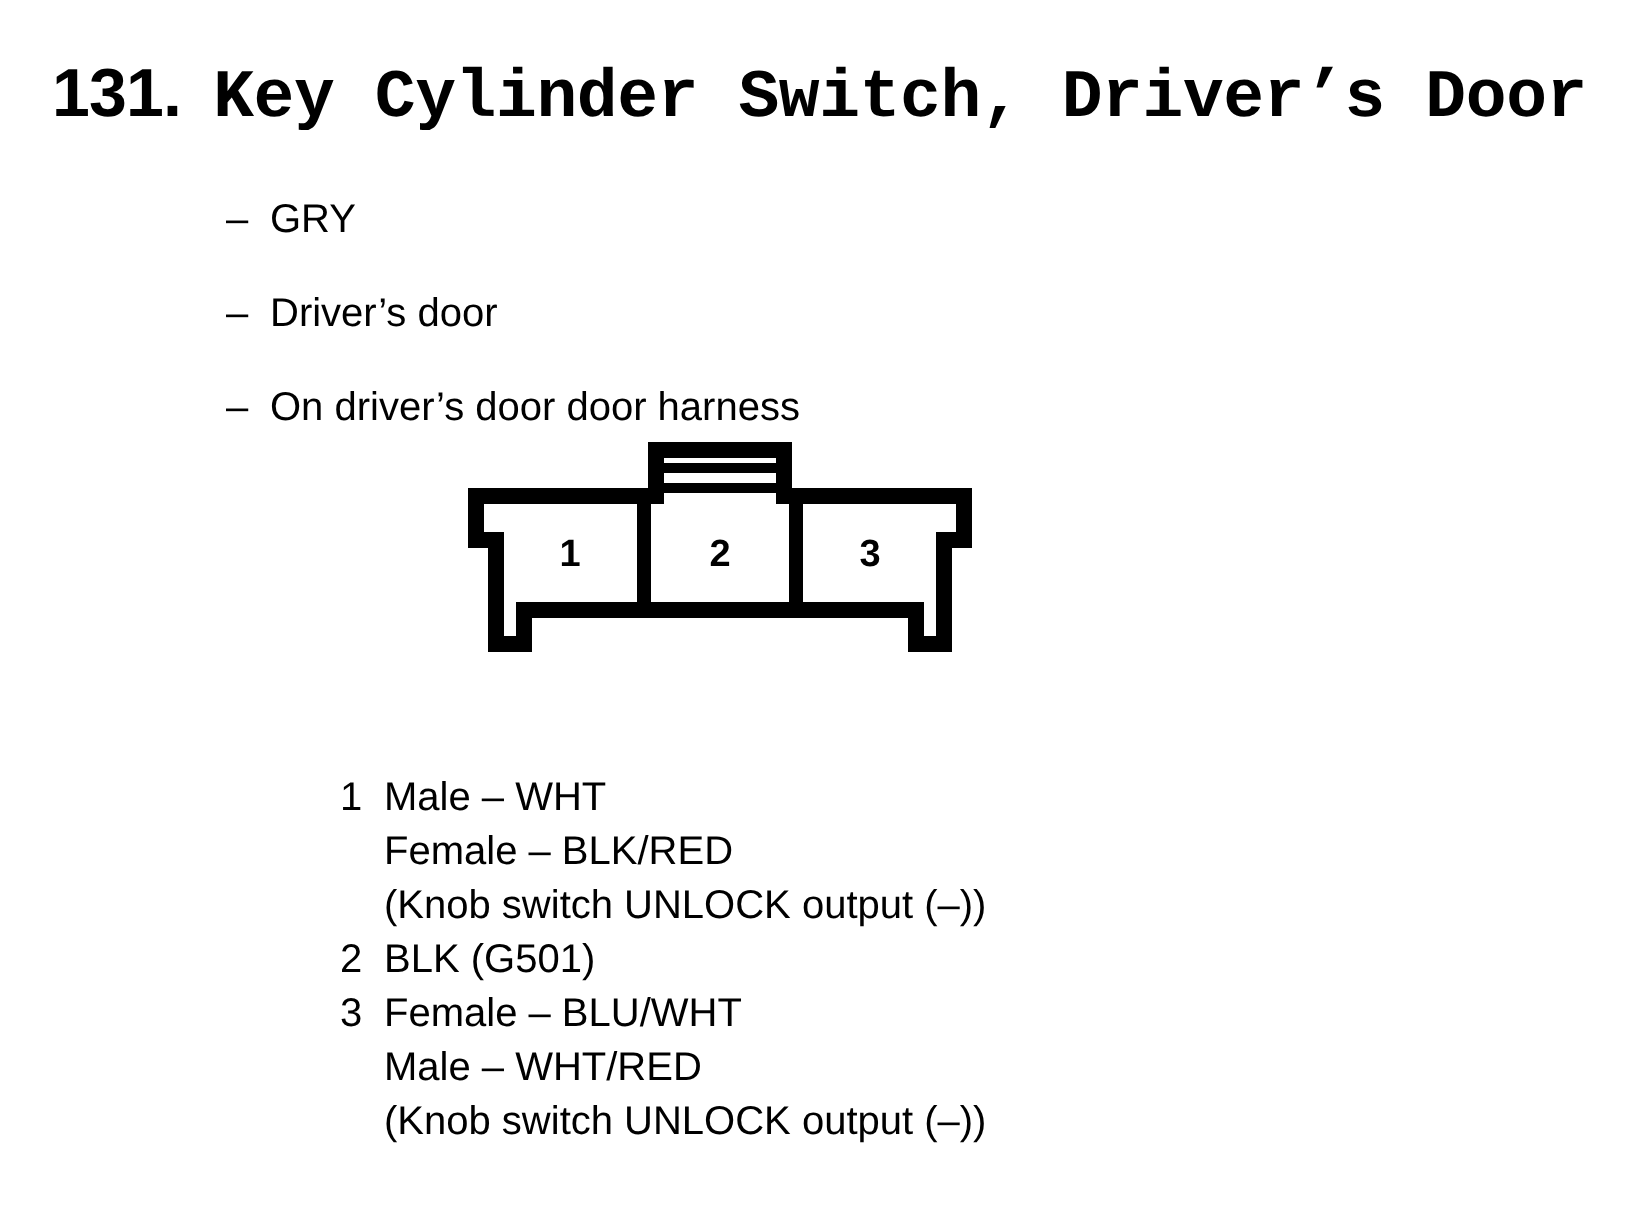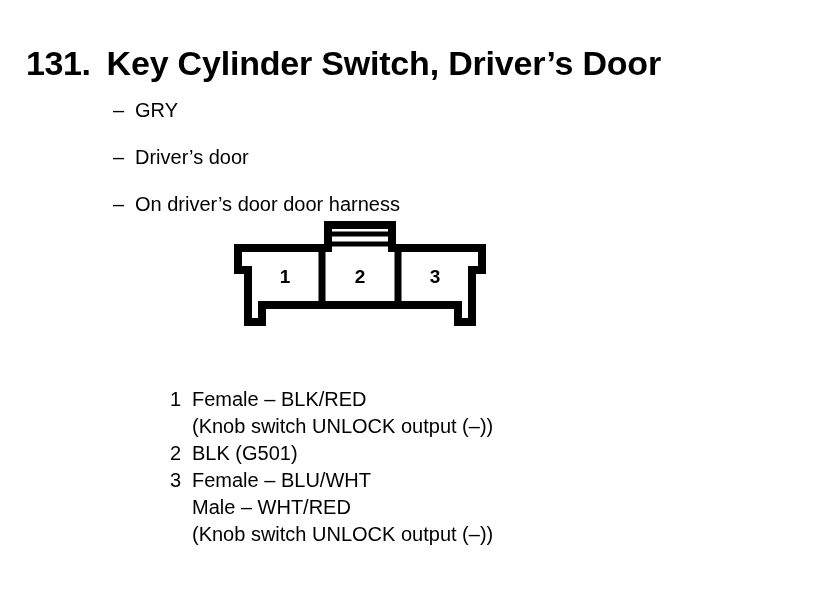--- a/index.html
+++ b/index.html
@@ -20,35 +20,36 @@
     height: 614px;
     background: #ffffff;
     overflow: hidden;
     box-sizing: border-box;
   }
 
   
   #title-row {
     position: absolute;
     left: 26px;
-    top: 44px;
+    top: 28px;
     display: flex;
     align-items: baseline;
     white-space: nowrap;
   }
   #title-number {
     font-size: 34px;
     font-weight: bold;
     letter-spacing: -0.4px;
   }
   #title-text {
     font-size: 34px;
     font-weight: bold;
     margin-left: 16px;
     letter-spacing: -0.2px;
+    font-family: Liberation Mono, monospace;
   }
 
   
   #attributes {
     position: absolute;
     left: 113px;
     top: 78px;
   }
   .attr-line {
     display: flex;
@@ -167,20 +168,21 @@
       <text class="pin-number" x="130" y="68">2</text>
       <text class="pin-number" x="205" y="68">3</text>
     </svg>
   </div>
 
   <div id="pin-legend">
 
     <div class="legend-entry">
       <span class="legend-number">1</span>
       <span class="legend-lines">
+        <div class="legend-line">Male – WHT</div>
         <div class="legend-line">Female – BLK/RED</div>
         <div class="legend-line">(Knob switch UNLOCK output (–))</div>
       </span>
     </div>
 
     <div class="legend-entry">
       <span class="legend-number">2</span>
       <span class="legend-lines">
         <div class="legend-line">BLK (G501)</div>
       </span>

